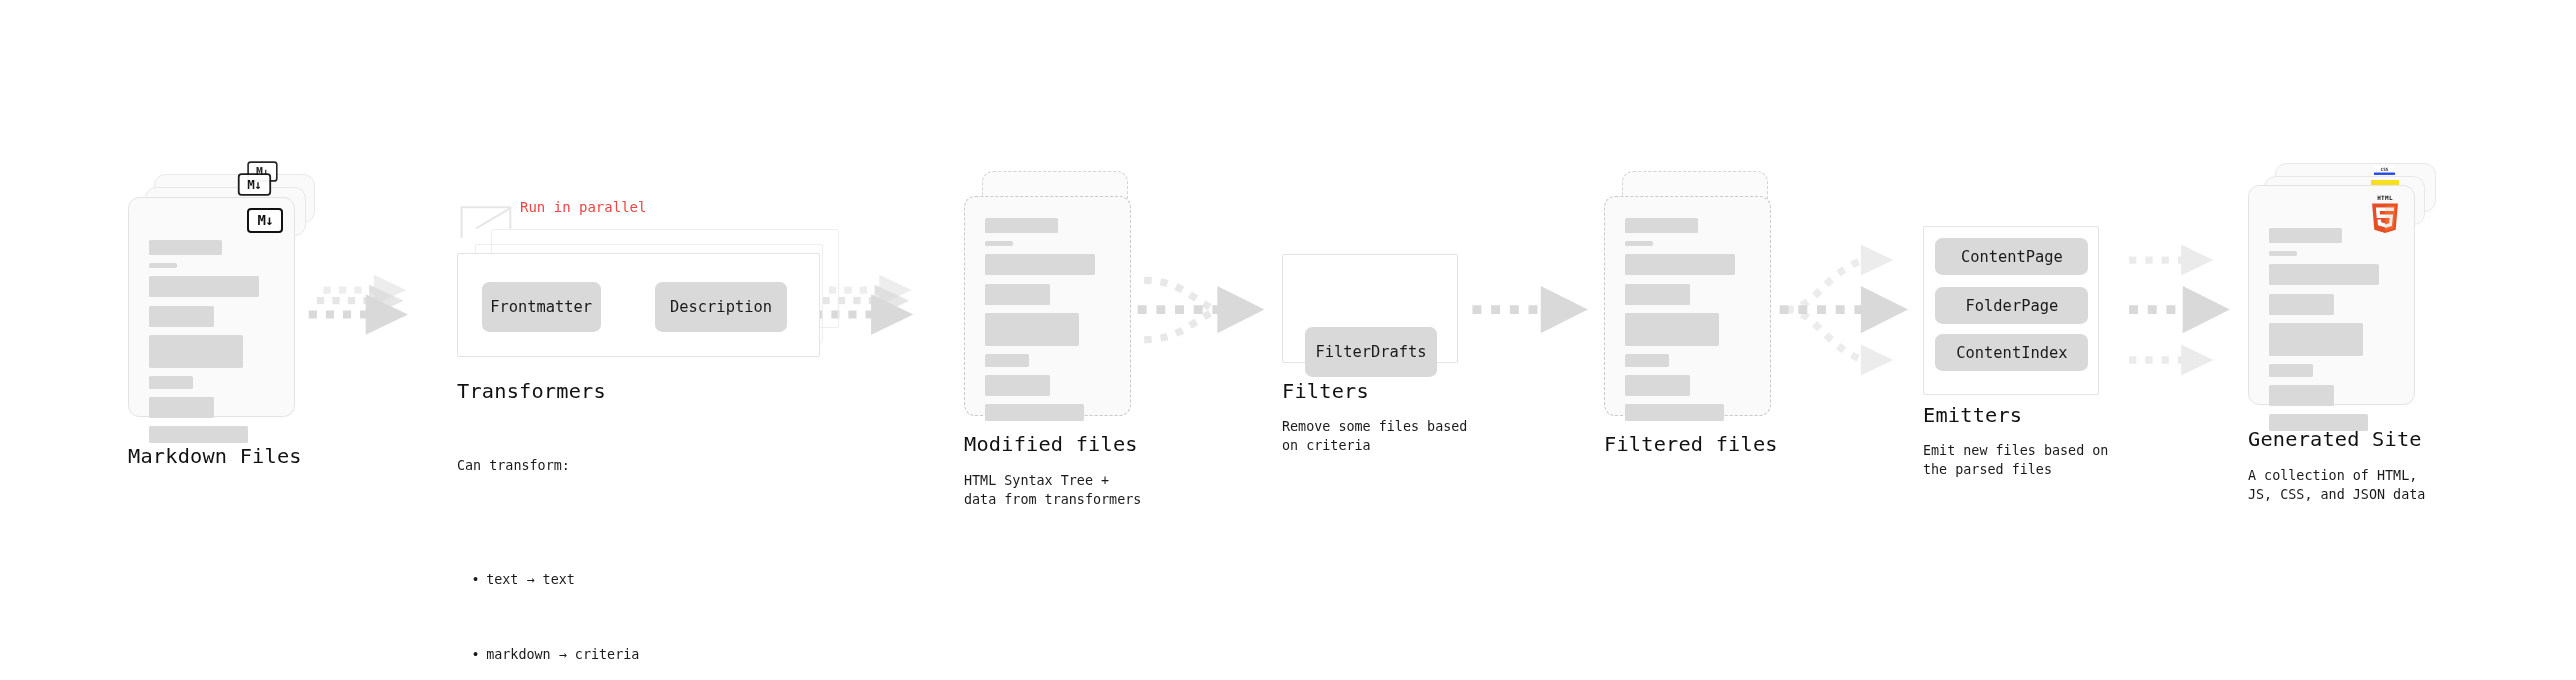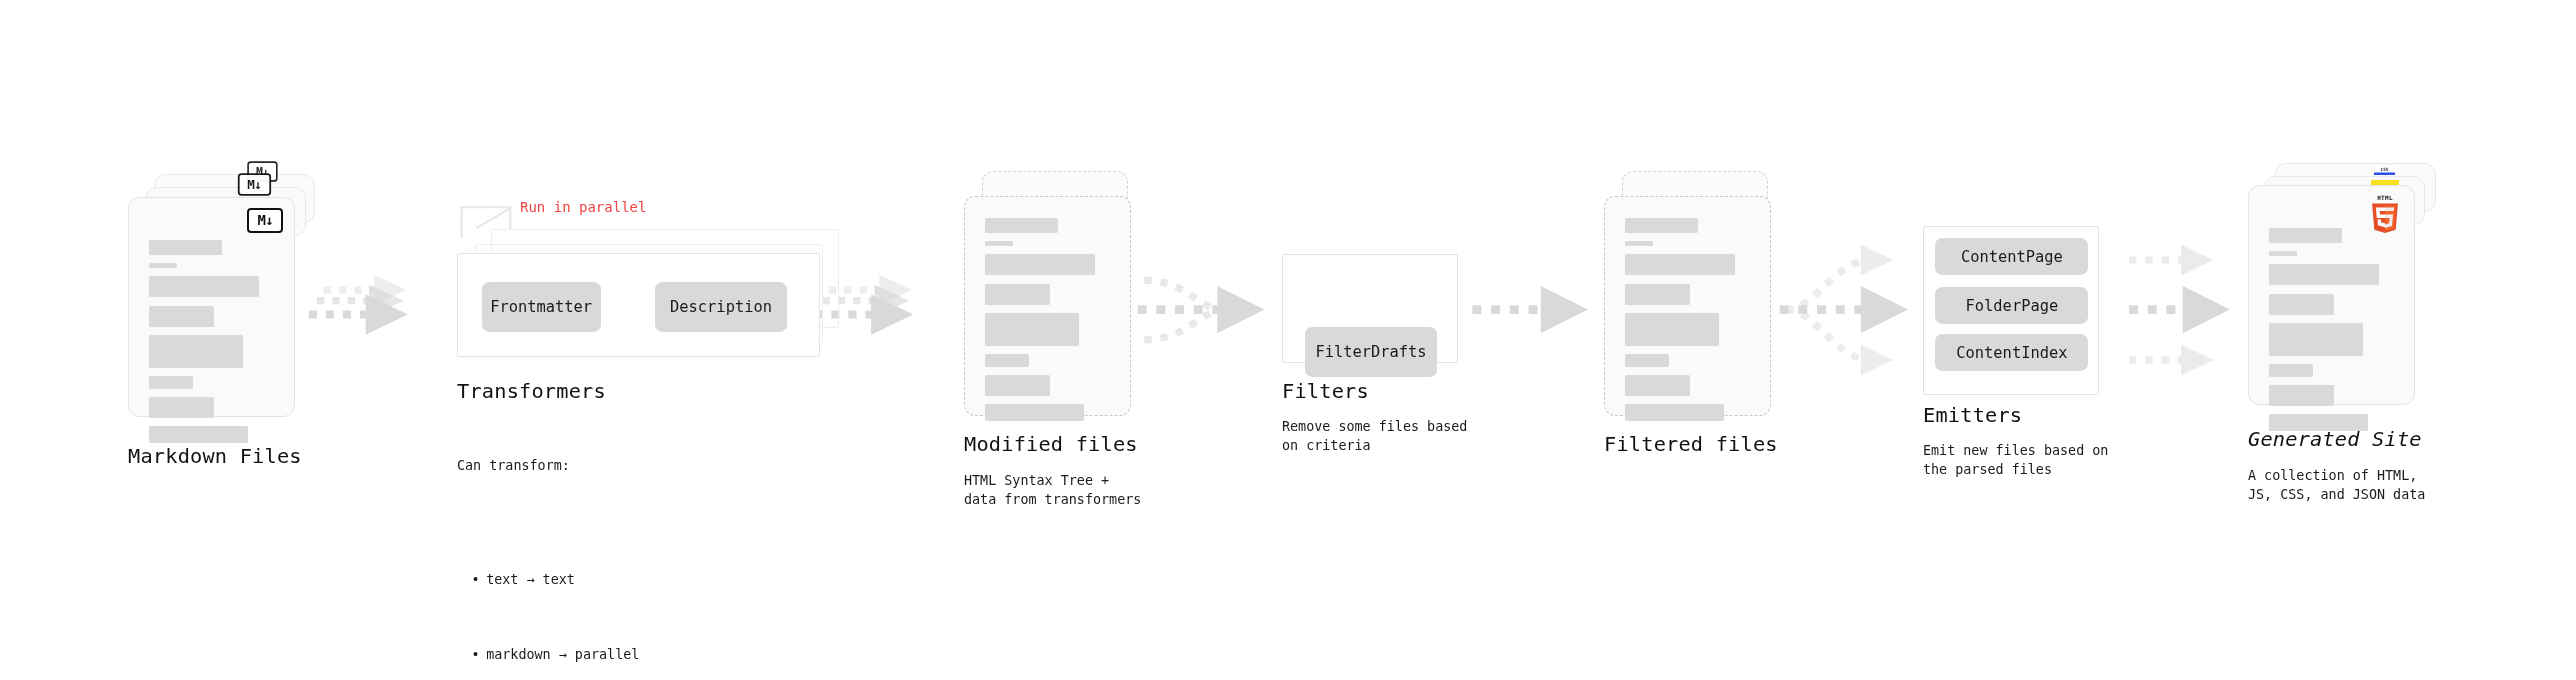--- a/index.html
+++ b/index.html
@@ -222,21 +222,21 @@
     </div>
 
     <div class="paralabel" style="left:520px;top:199px;">Run in parallel</div>
 
     <div class="title" style="left:457px;top:379px;">Transformers</div>
 
     <div class="sub" style="left:457px;top:417px;">
       <div>Can transform:</div>
       <ul class="bullets">
         <li>text → text</li>
-        <li>markdown → parallel</li>
+        <li>markdown → criteria</li>
         <li>html → html</li>
       </ul>
     </div>
   </div>
 
   <div class="node">
     <div class="ghost dashed" style="left:982px;top:171px;width:146px;height:49px;"></div>
 
     <div class="doc dashed" style="left:964px;top:196px;width:167px;height:220px;">
       <div class="bars" style="top:21px;">
@@ -329,19 +329,19 @@
         <div class="bar" style="width:23%;height:5.7px;"></div>
         <div class="bar" style="width:88%;height:21px;"></div>
         <div class="bar" style="width:52%;height:21px;"></div>
         <div class="bar" style="width:75%;height:33px;"></div>
         <div class="bar" style="width:35%;height:13px;"></div>
         <div class="bar" style="width:52%;height:21px;"></div>
         <div class="bar" style="width:79%;height:17px;"></div>
       </div>
     </div>
 
-    <div class="title" style="left:2248px;top:427px;font-style:italic;">Generated Site</div>
+    <div class="title" style="left:2248px;top:427px;">Generated Site</div>
     <div class="sub" style="left:2248px;top:466px;">A collection of HTML,
 JS, CSS, and JSON data</div>
   </div>
 
 </div>
 
 
 </body></html>

